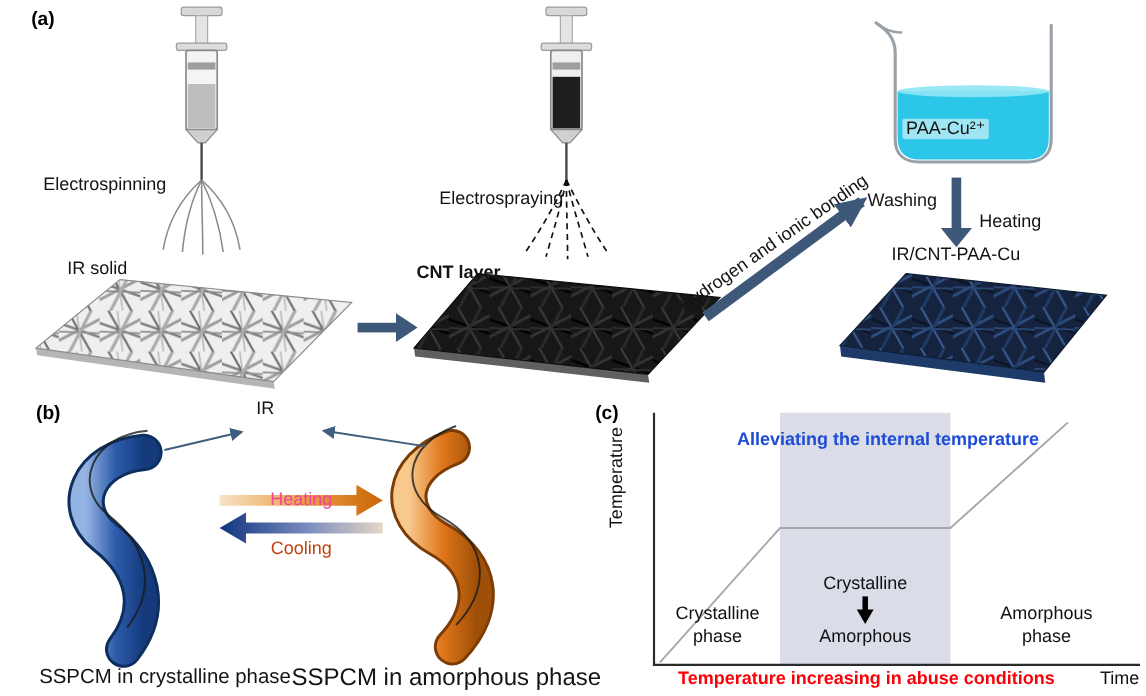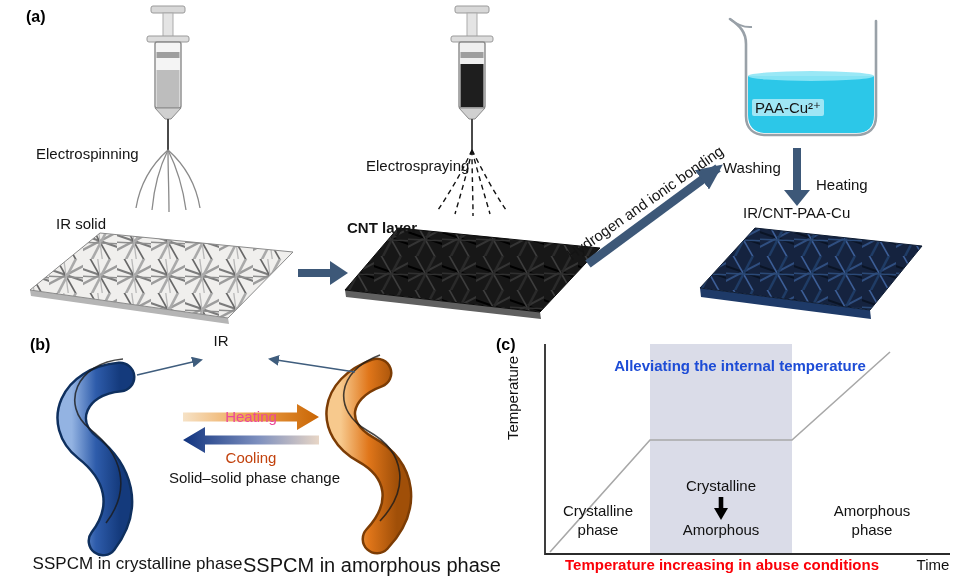--- a/index.html
+++ b/index.html
@@ -217,17 +217,16 @@
   <div class="lbl rot-label center" style="left:545px;top:194px;width:200px;">Hydrogen and ionic bonding</div>
 
   <div class="lbl beaker-tag" style="left:752px;top:99px;">PAA-Cu²⁺</div>
   <div class="lbl" style="left:723px;top:159px;">Washing</div>
   <div class="lbl" style="left:816px;top:176px;">Heating</div>
   <div class="lbl" style="left:743px;top:204px;">IR/CNT-PAA-Cu</div>
 
   <div class="lbl center" style="left:203px;top:332px;width:36px;">IR</div>
   <div class="lbl center heating-text" style="left:201px;top:392px;width:100px;">Heating</div>
   <div class="lbl center cooling-text" style="left:201px;top:449px;width:100px;">Cooling</div>
-  <div class="lbl center" style="left:157px;top:469px;width:195px;">Solid–solid phase change</div>
   <div class="lbl center" style="left:30px;top:554px;width:215px;font-size:17px;">SSPCM in crystalline phase</div>
   <div class="lbl center" style="left:243px;top:554px;width:225px;font-size:20px;">SSPCM in amorphous phase</div>
 
 </div>
 
 </body></html>

